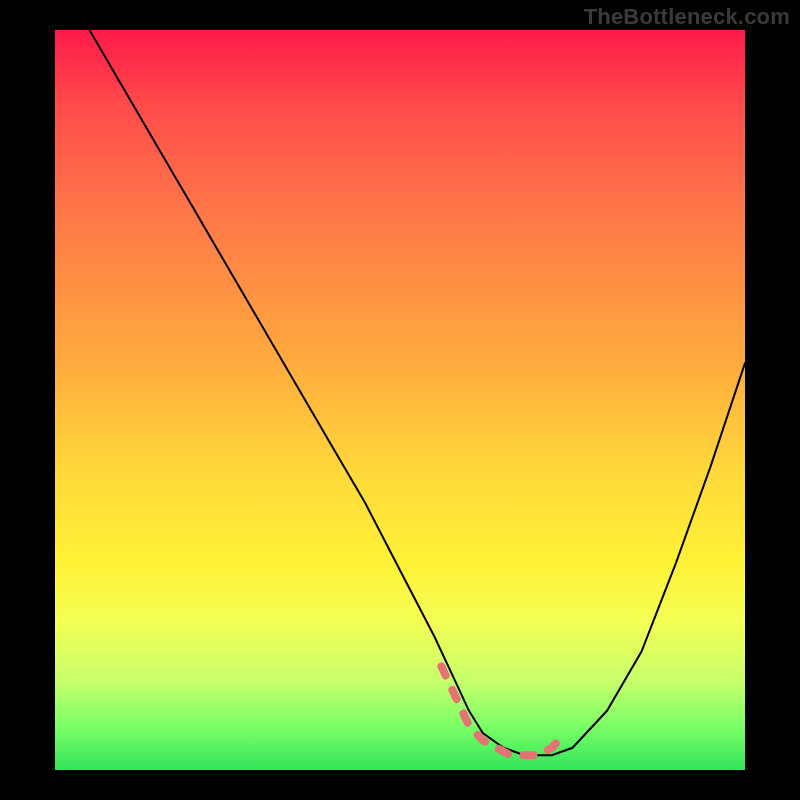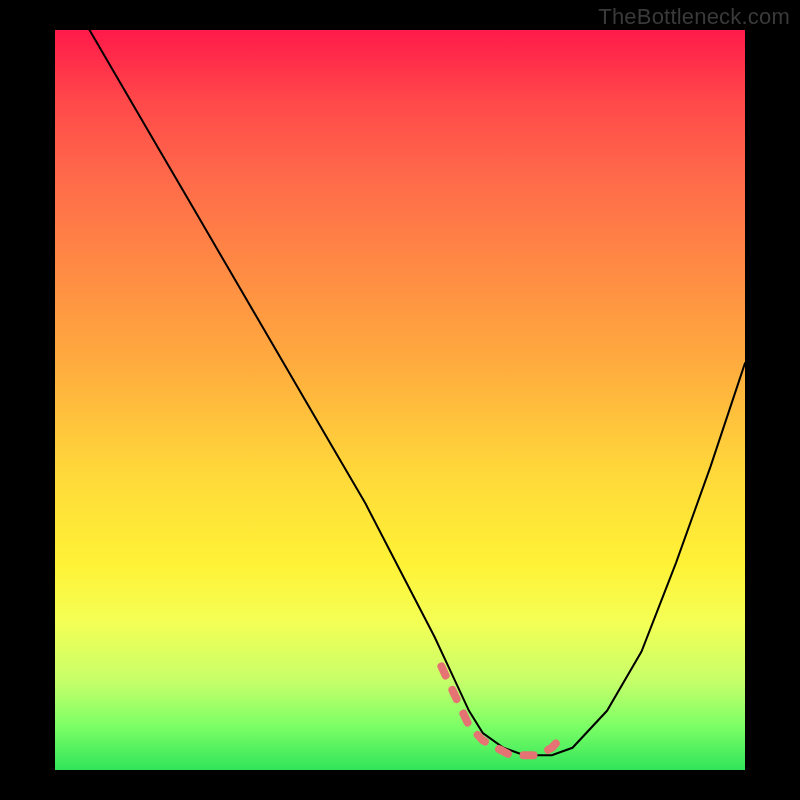--- a/index.html
+++ b/index.html
@@ -16,21 +16,21 @@
     width: 800px;
     height: 800px;
     background: #000;
   }
   .watermark {
     position: absolute;
     top: 4px;
     right: 10px;
     color: #3a3a3a;
     font-size: 22px;
-    font-weight: 400;
+    font-weight: 700;
     letter-spacing: 0.2px;
     z-index: 10;
   }
   .plot-area {
     position: absolute;
     left: 55px;
     top: 30px;
     width: 690px;
     height: 740px;
     

